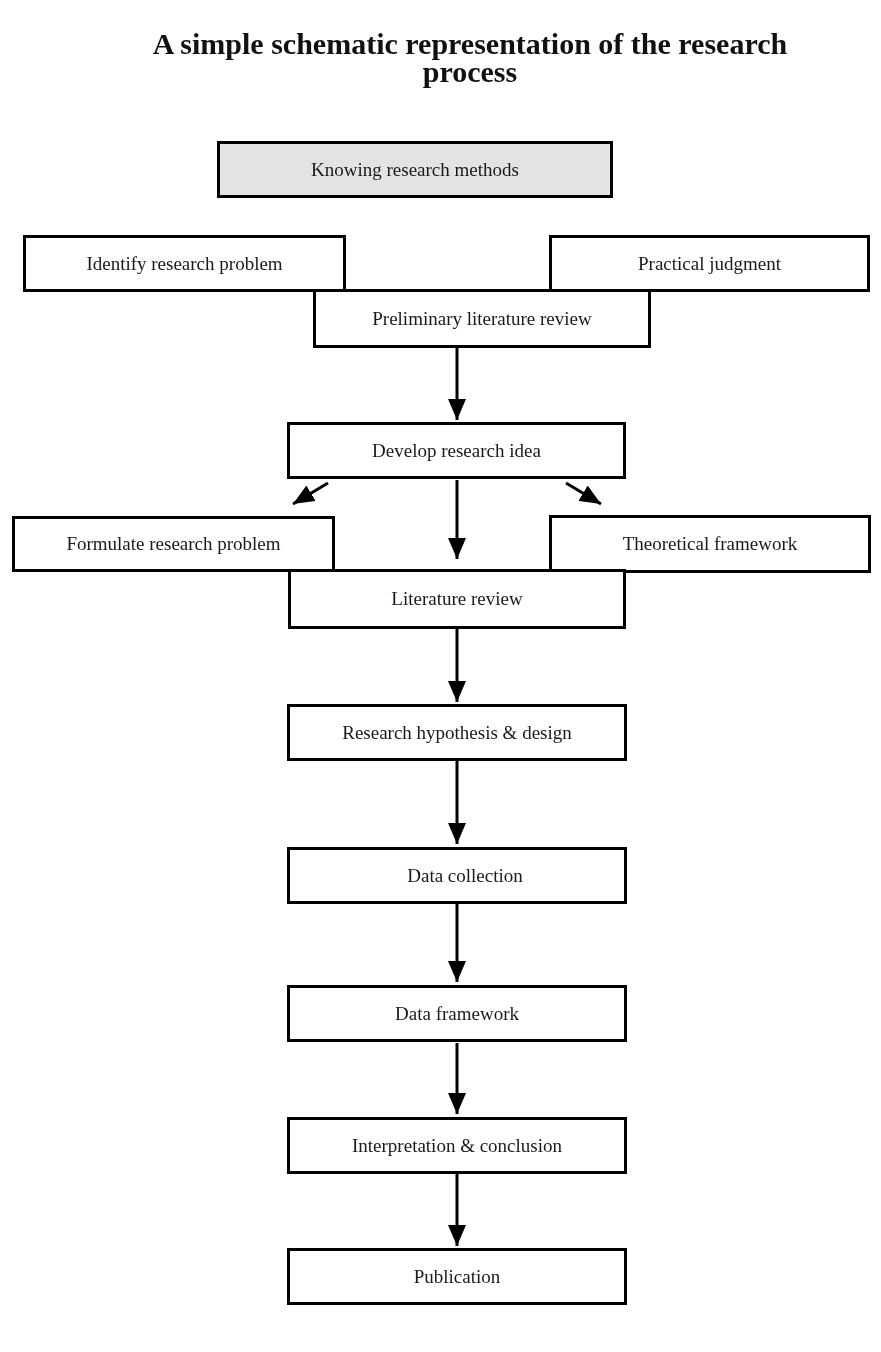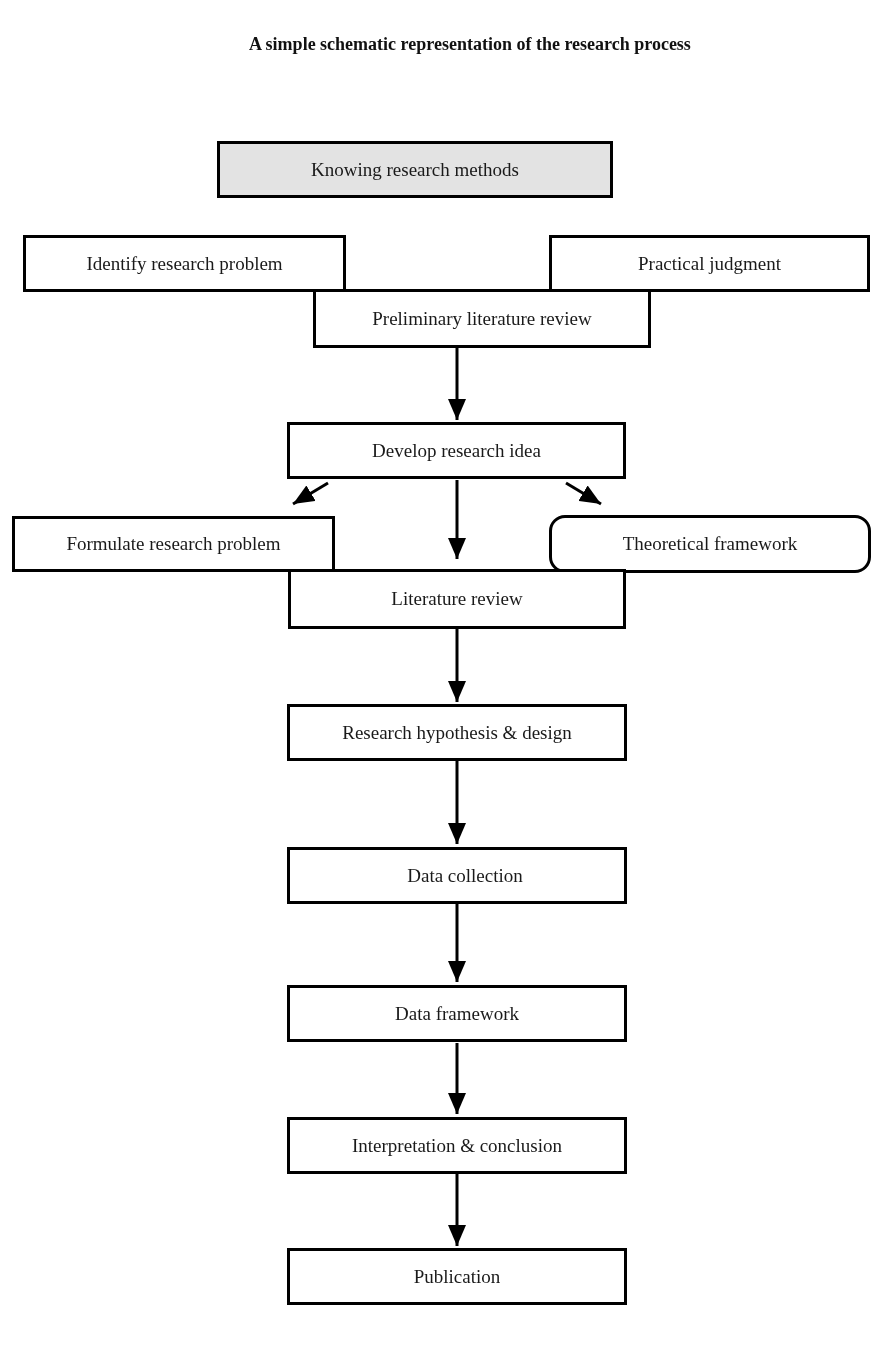--- a/index.html
+++ b/index.html
@@ -15,21 +15,21 @@
     font-family: "Liberation Serif", "DejaVu Serif", serif;
     color: #1a1a1a;
     overflow: hidden;
   }
   .title {
     position: absolute;
     top: 30px;
     left: 130px;
     width: 680px;
     margin: 0;
-    font-size: 18px;
+    font-size: 30px;
     line-height: 28px;
     font-weight: bold;
     text-align: center;
     color: #111111;
   }
   .node {
     position: absolute;
     box-sizing: border-box;
     border: 3px solid #000000;
     background: #ffffff;
@@ -44,21 +44,21 @@
   .node.highlight {
     background: #e3e3e3;
   }
   
   #n-knowing        { left: 217px; top: 141px;  width: 396px; height: 57px; }
   #n-identify       { left: 23px;  top: 235px;  width: 323px; height: 57px; }
   #n-practical      { left: 549px; top: 235px;  width: 321px; height: 57px; }
   #n-preliminary    { left: 288px; top: 289px;  width: 338px; height: 59px; margin-left: 25px; }
   #n-develop        { left: 287px; top: 422px;  width: 339px; height: 57px; }
   #n-formulate      { left: 12px;  top: 516px;  width: 323px; height: 56px; }
-  #n-theoretical    { left: 549px; top: 515px;  width: 322px; height: 58px; border-radius: 16px; }
+  #n-theoretical    { left: 549px; top: 515px;  width: 322px; height: 58px; }
   #n-literature     { left: 288px; top: 569px;  width: 338px; height: 60px; }
   #n-hypothesis     { left: 287px; top: 704px;  width: 340px; height: 57px; }
   #n-collection     { left: 287px; top: 847px;  width: 340px; height: 57px; padding-left: 16px; }
   #n-analysis       { left: 287px; top: 985px;  width: 340px; height: 57px; }
   #n-interpretation { left: 287px; top: 1117px; width: 340px; height: 57px; }
   #n-publication    { left: 287px; top: 1248px; width: 340px; height: 57px; }
   .edges {
     position: absolute;
     left: 0;
     top: 0;

